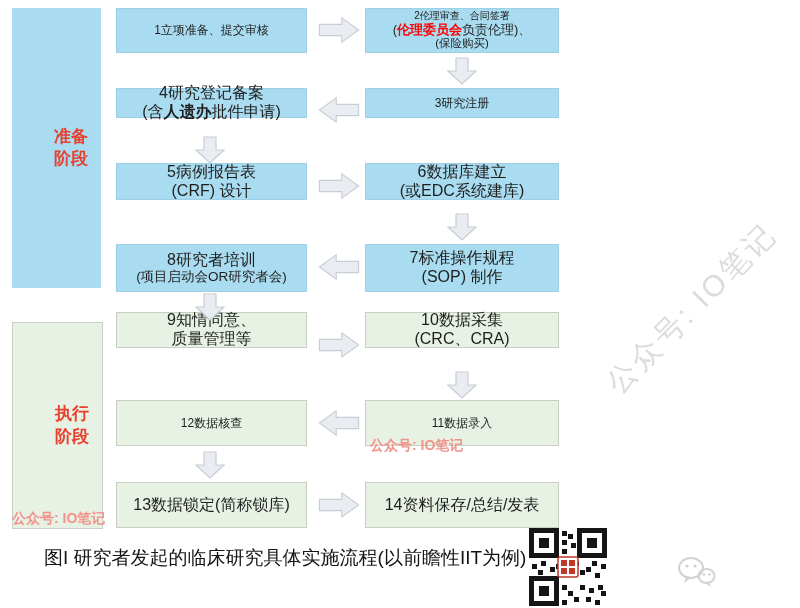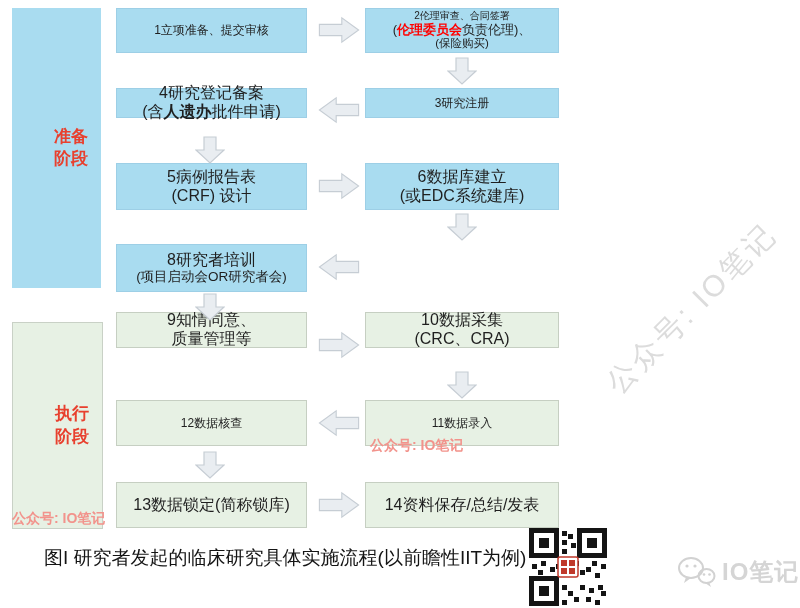--- a/index.html
+++ b/index.html
@@ -13,21 +13,21 @@
   .phase-green{top:322px;height:205px;background:#e7f1e4;border:1px solid #c9d1c6;}
 
   
   .box{position:absolute;display:flex;flex-direction:column;align-items:center;justify-content:center;
        text-align:center;line-height:1.18;box-sizing:border-box;}
   .col-l{left:116px;width:191px;}
   .col-r{left:365px;width:194px;}
   .blue{background:#a9dcf0;border:1px solid #9dcfe6;}
   .green{background:#e7f1e4;border:1px solid #c6cfc2;}
   .r1{top:8px;height:45px;}  .r2{top:88px;height:30px;}
-  .r3{top:163px;height:47px;}.r4{top:244px;height:48px;}
+  .r3{top:163px;height:37px;}.r4{top:244px;height:48px;}
   .r5{top:312px;height:36px;}.r6{top:400px;height:46px;}
   .r7{top:482px;height:46px;}
   .l1{font-size:12px;font-weight:500;}
   .l1s{font-size:16px;font-weight:500;}
   .l2{font-size:16px;}
   .l2s{font-size:13.5px;}
   .b2l1{font-size:10px;font-weight:500;}
   .b2l2{font-size:13px;}
   .b2l3{font-size:11.5px;}
   .red{color:#ff0000;font-weight:bold;}
@@ -97,20 +97,24 @@
   </div>
   <div class="box blue col-r r3">
     <div class="l1s">6数据库建立</div>
     <div class="l2">(或EDC系统建库)</div>
   </div>
 
   <div class="box blue col-l r4">
     <div class="l1s">8研究者培训</div>
     <div class="l2s">(项目启动会OR研究者会)</div>
   </div>
+  <div class="box blue col-r r4">
+    <div class="l1s">7标准操作规程</div>
+    <div class="l2">(SOP) 制作</div>
+  </div>
 
   <div class="box green col-l r5">
     <div class="l1s">9知情同意、</div>
     <div class="l2">质量管理等</div>
   </div>
   <div class="box green col-r r5">
     <div class="l1s">10数据采集</div>
     <div class="l2">(CRC、CRA)</div>
   </div>
 
@@ -200,16 +204,15 @@
     <svg width="38" height="32" viewBox="0 0 38 32">
       <ellipse cx="13" cy="12" rx="12" ry="10" fill="none" stroke="#d2d2d2" stroke-width="2"></ellipse>
       <path d="M8 21 L6 27 L13 22 Z" fill="#d2d2d2"></path>
       <circle cx="9" cy="10" r="1.6" fill="#d2d2d2"></circle>
       <circle cx="17" cy="10" r="1.6" fill="#d2d2d2"></circle>
       <ellipse cx="28.5" cy="20" rx="8" ry="7" fill="none" stroke="#d2d2d2" stroke-width="2"></ellipse>
       <path d="M31 26 L33 31 L27 27 Z" fill="#d2d2d2"></path>
       <circle cx="26" cy="18.5" r="1.3" fill="#d2d2d2"></circle>
       <circle cx="31.5" cy="18.5" r="1.3" fill="#d2d2d2"></circle>
     </svg>
-    <span class="logo-text">IO笔记</span>
   </div>
 
 </div>
 
 </body></html>

